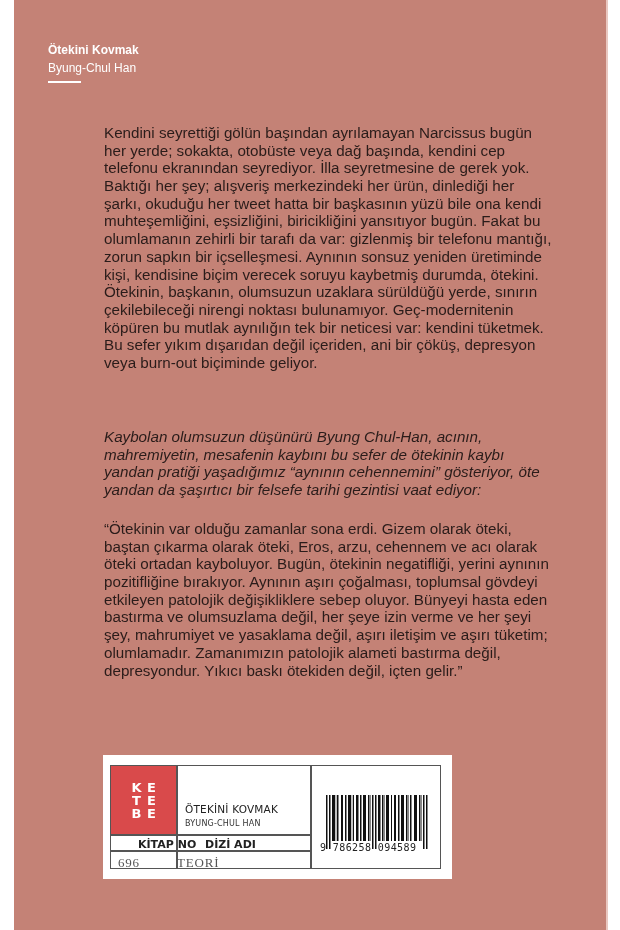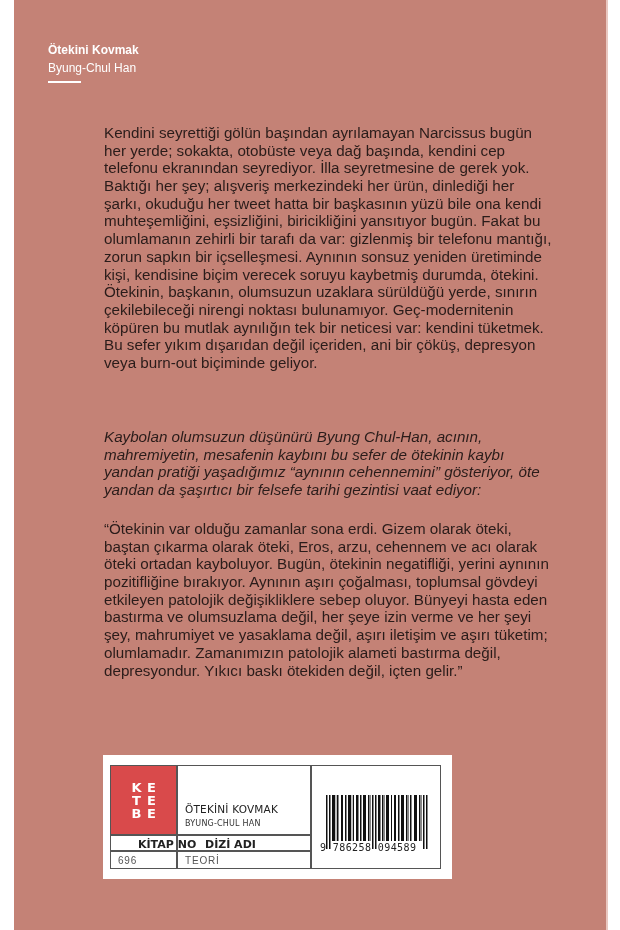--- a/index.html
+++ b/index.html
@@ -58,22 +58,22 @@
   }
   .book-author {
     position: absolute; left: 74px; top: 53px; font-size: 8px; color: #333;
     font-family: "DejaVu Sans", sans-serif; letter-spacing: 0.2px; white-space: nowrap;
   }
   .lbl {
     position: absolute; font-size: 11px; font-weight: bold; color: #222;
     font-family: "DejaVu Sans", sans-serif; white-space: nowrap; padding-left: 20px;
   }
   .val {
-    position: absolute; font-size: 10px; color: #555; letter-spacing: 0.8px;
-    font-family: Liberation Sans, sans-serif; white-space: nowrap;
+    position: absolute; font-size: 13px; color: #555; letter-spacing: 0.8px;
+    font-family: Liberation Serif, serif; white-space: nowrap;
   }
   .barcode { position: absolute; left: 215px; top: 29px; width: 104px; height: 58px; }
   .digits {
     position: absolute; left: 209px; top: 76px; font-family: "DejaVu Sans Mono", monospace;
     font-size: 10px; color: #222; letter-spacing: 0.4px; white-space: nowrap; background: transparent;
   }
 </style>
 </head>
 <body>
 
@@ -138,21 +138,21 @@
 
     <div class="hline" style="left:0; top:68px; width:200px;"></div>
     <div class="hline" style="left:0; top:84px; width:200px;"></div>
 
     <div class="book-title">ÖTEKİNİ KOVMAK</div>
     <div class="book-author">BYUNG-CHUL HAN</div>
 
     <div class="lbl" style="left:7px; top:72px;">KİTAP NO</div>
     <div class="lbl" style="left:74px; top:72px;">DİZİ ADI</div>
     <div class="val" style="left:7px; top:89px;">696</div>
-    <div class="val" style="left:74px; top:89px;">TEORİ</div>
+    <div class="val" style="left:66px; top:89px;">TEORİ</div>
 
     <svg class="barcode" viewBox="0 0 104 58" preserveAspectRatio="none">
       <g fill="#111">
         <rect x="0" y="0" width="1.5" height="54"></rect>
           <rect x="3" y="0" width="1.5" height="54"></rect>
         <rect x="6" y="0" width="3" height="46"></rect>
           <rect x="11" y="0" width="1.5" height="46"></rect>
         <rect x="15" y="0" width="2" height="46"></rect>
           <rect x="19" y="0" width="1.5" height="46"></rect>
         <rect x="22" y="0" width="3" height="46"></rect>

